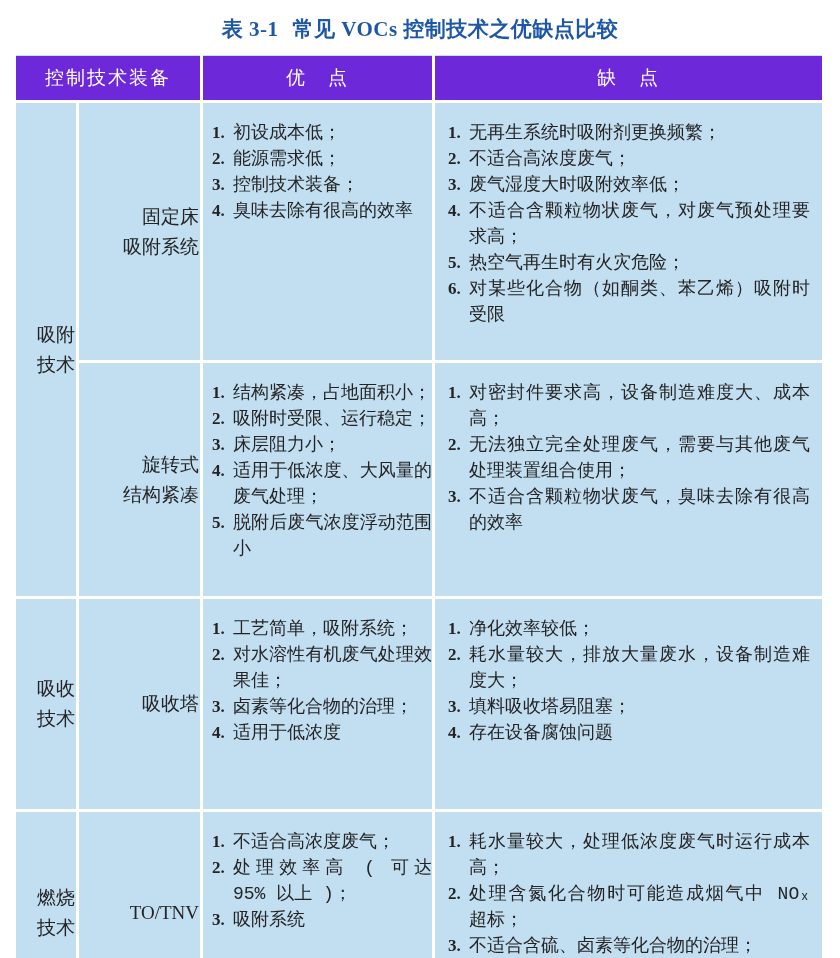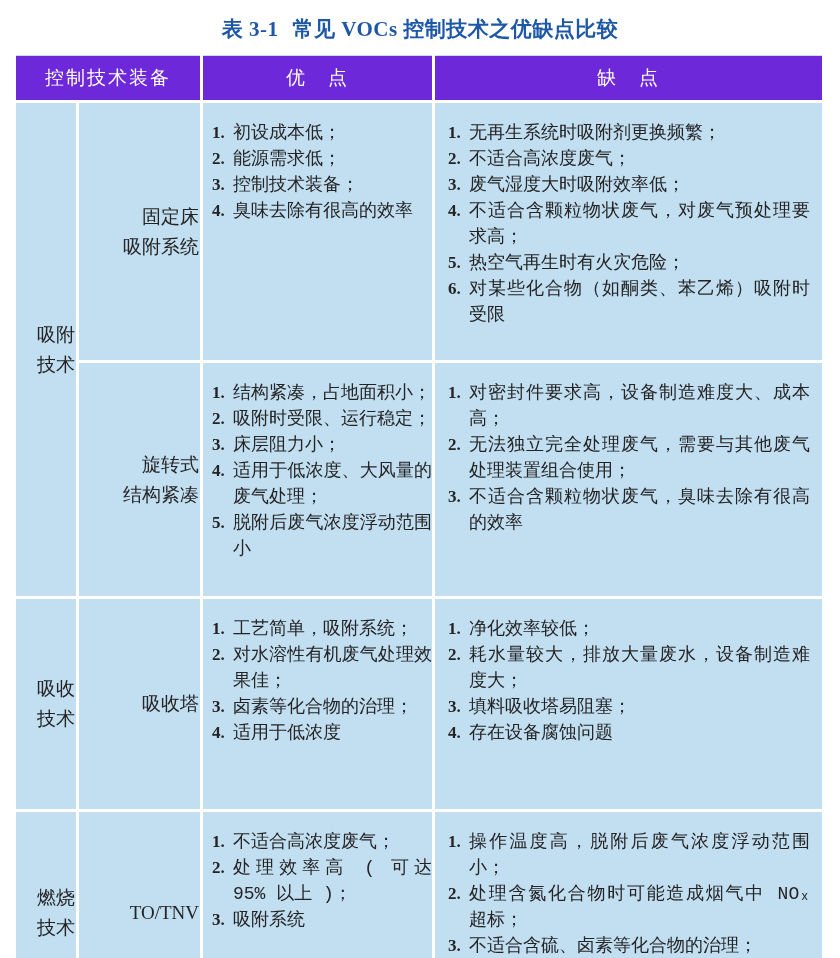--- a/index.html
+++ b/index.html
@@ -246,21 +246,21 @@
               <span class="txt">处理效率高 ( 可达 95% 以上 )；</span>
             </div>
             <div class="item">
               <span class="num">3.</span>
               <span class="txt">吸附系统</span>
             </div>
           </td>
         <td class="list dis">
             <div class="item">
               <span class="num">1.</span>
-              <span class="txt">操作温度高，脱附后废气浓度浮动范围小；</span>
+              <span class="txt">耗水量较大，处理低浓度废气时运行成本高；</span>
             </div>
             <div class="item">
               <span class="num">2.</span>
               <span class="txt">处理含氮化合物时可能造成烟气中 NOₓ 超标；</span>
             </div>
             <div class="item">
               <span class="num">3.</span>
               <span class="txt">不适合含硫、卤素等化合物的治理；</span>
             </div>
           </td>

